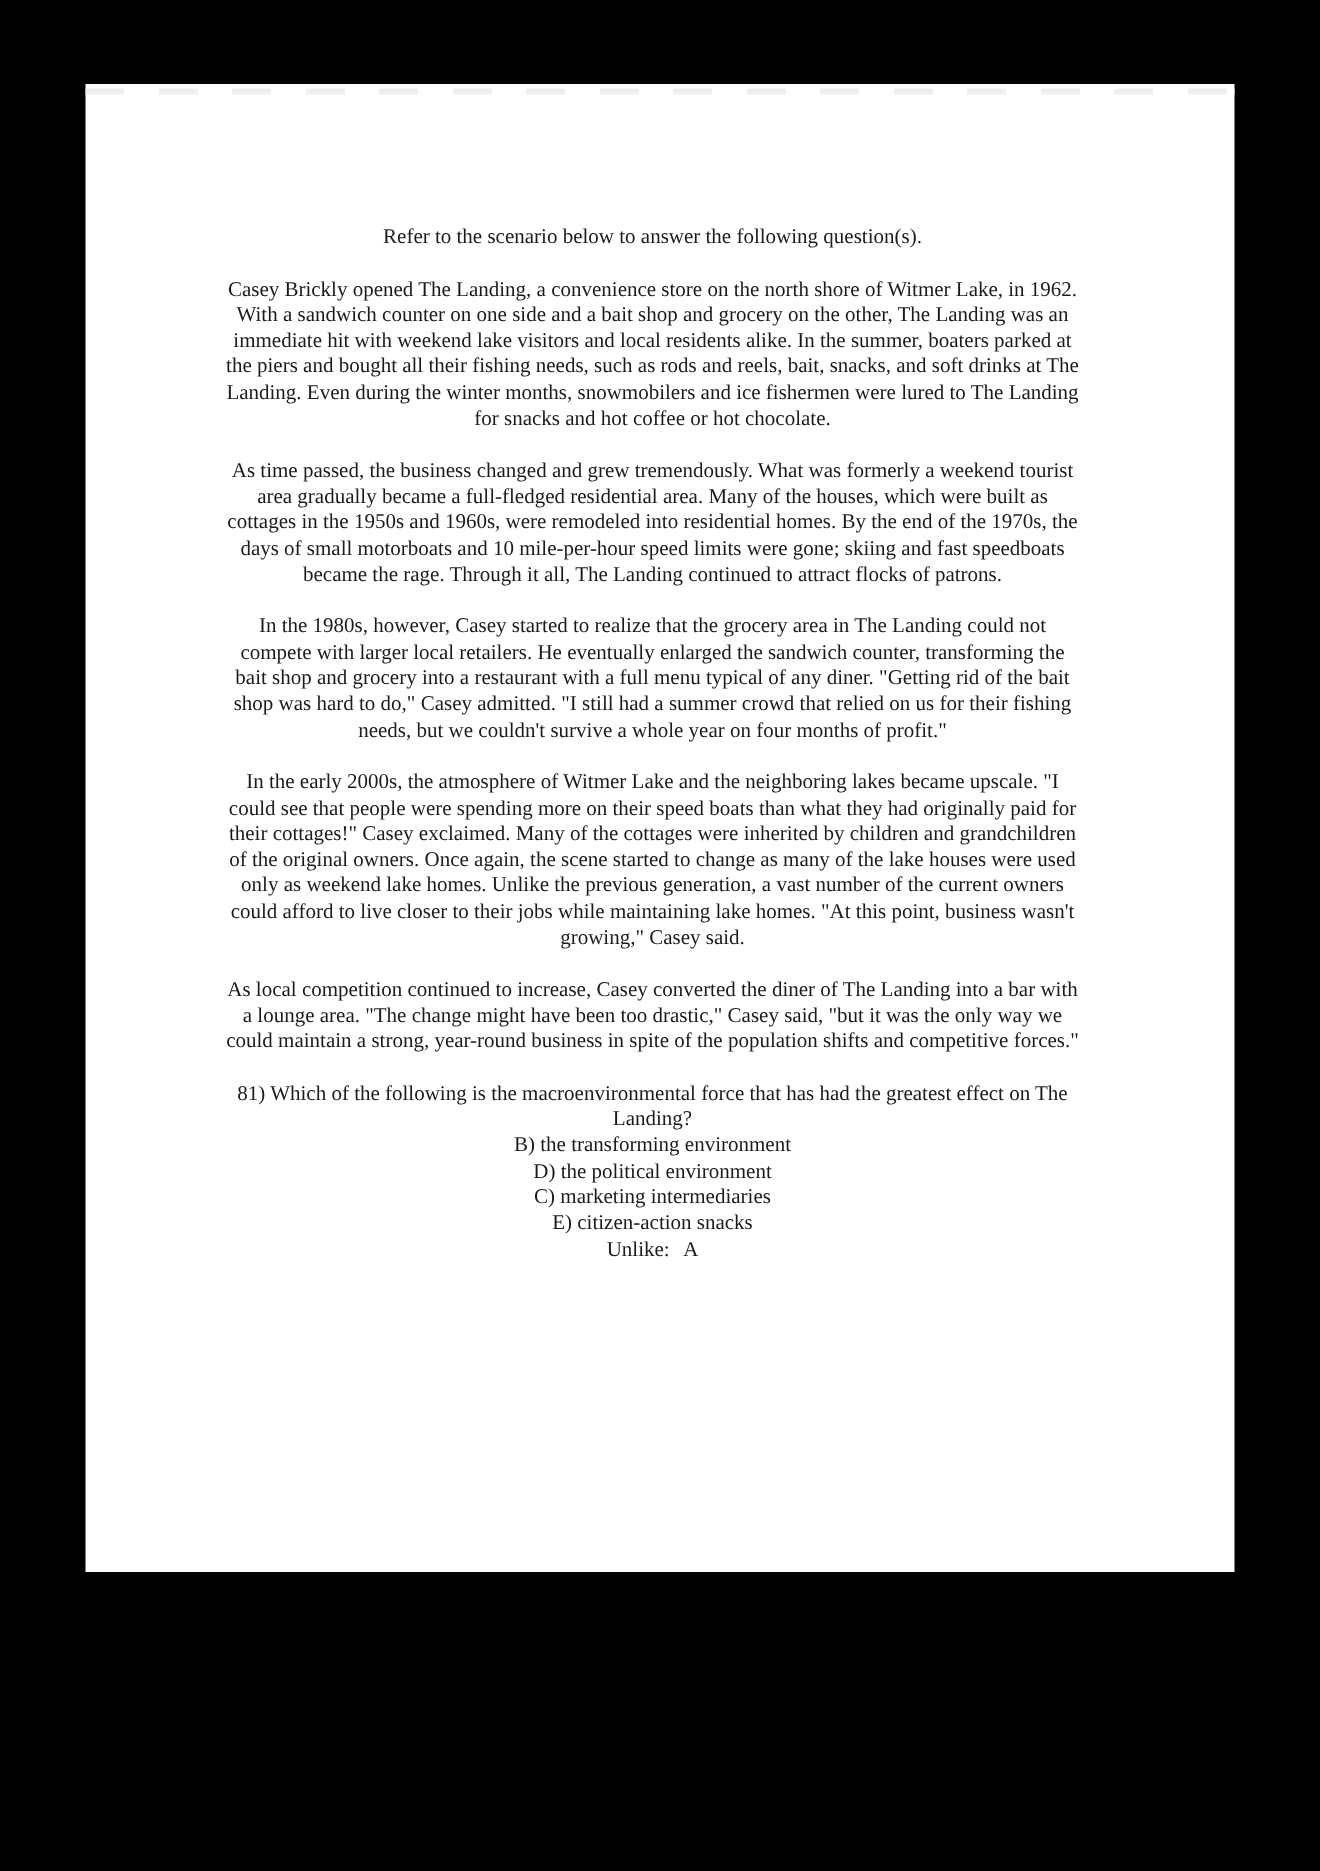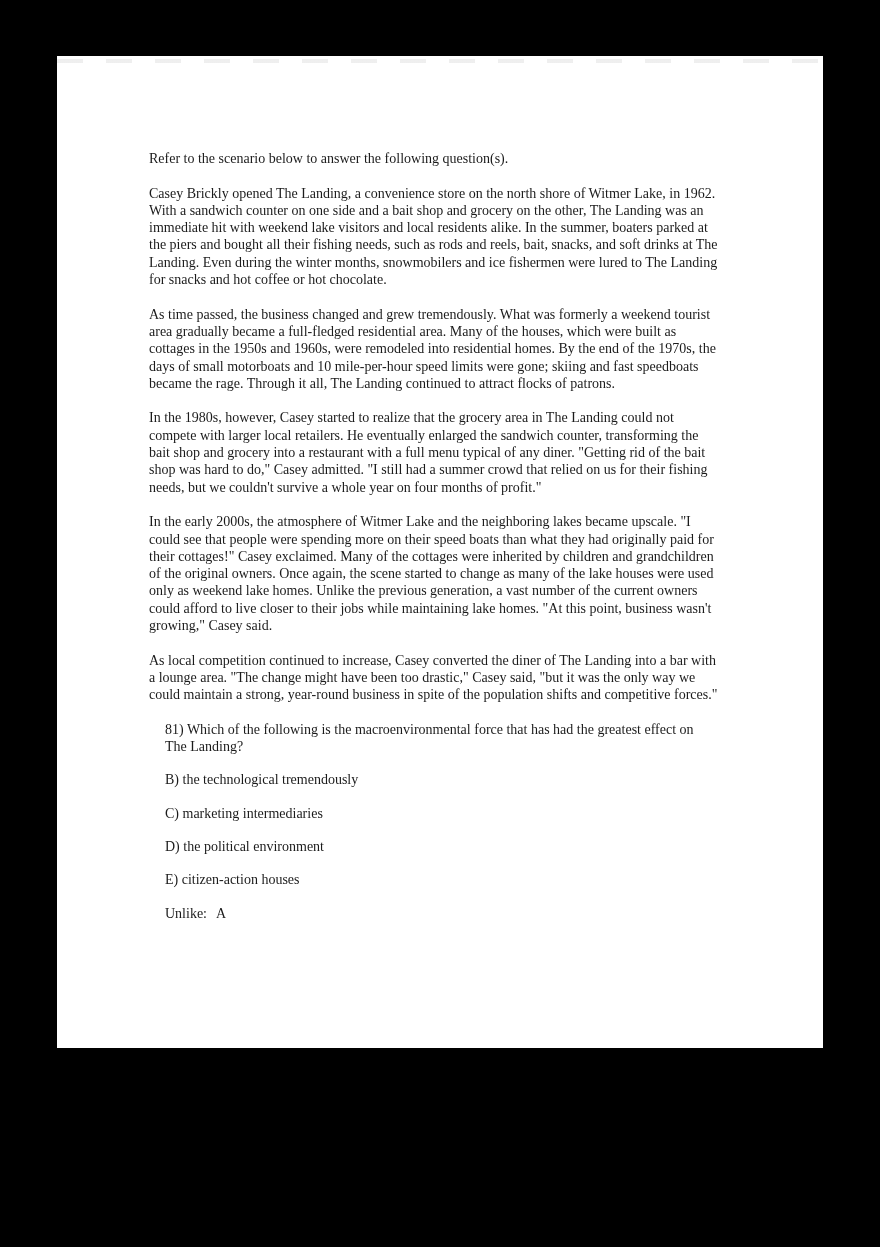--- a/index.html
+++ b/index.html
@@ -36,28 +36,28 @@
     opacity: 0.9;
   }
   .content {
     position: absolute;
     top: 94px;
     left: 92px;
     width: 572px;
     color: #1b1b1b;
     font-size: 14px;
     line-height: 17.3px;
-    text-align: left;
+    text-align: center;
   }
   .content p {
     margin: 0 0 17.3px 0;
     padding: 0;
   }
   .question-block p {
-    margin: 16px;
+    margin: 0;
   }
   .answer-line .answer-value {
     margin-left: 9px;
   }
 </style>
 </head>
 <body>
 
 <div class="page">
   <div class="page-top-edge"></div>
@@ -70,23 +70,23 @@
     <p>As time passed, the business changed and grew tremendously. What was formerly a weekend tourist area gradually became a full-fledged residential area. Many of the houses, which were built as cottages in the 1950s and 1960s, were remodeled into residential homes. By the end of the 1970s, the days of small motorboats and 10 mile-per-hour speed limits were gone; skiing and fast speedboats became the rage. Through it all, The Landing continued to attract flocks of patrons.</p>
 
     <p>In the 1980s, however, Casey started to realize that the grocery area in The Landing could not compete with larger local retailers. He eventually enlarged the sandwich counter, transforming the bait shop and grocery into a restaurant with a full menu typical of any diner. "Getting rid of the bait shop was hard to do," Casey admitted. "I still had a summer crowd that relied on us for their fishing needs, but we couldn't survive a whole year on four months of profit."</p>
 
     <p>In the early 2000s, the atmosphere of Witmer Lake and the neighboring lakes became upscale. "I could see that people were spending more on their speed boats than what they had originally paid for their cottages!" Casey exclaimed. Many of the cottages were inherited by children and grandchildren of the original owners. Once again, the scene started to change as many of the lake houses were used only as weekend lake homes. Unlike the previous generation, a vast number of the current owners could afford to live closer to their jobs while maintaining lake homes. "At this point, business wasn't growing," Casey said.</p>
 
     <p>As local competition continued to increase, Casey converted the diner of The Landing into a bar with a lounge area. "The change might have been too drastic," Casey said, "but it was the only way we could maintain a strong, year-round business in spite of the population shifts and competitive forces."</p>
 
     <div class="question-block">
       <p>81) Which of the following is the macroenvironmental force that has had the greatest effect on The Landing?</p>
-      <p>B) the technological tremendously</p>
+      <p>B) the transforming environment</p>
+      <p>D) the political environment</p>
       <p>C) marketing intermediaries</p>
-      <p>D) the political environment</p>
-      <p>E) citizen-action houses</p>
+      <p>E) citizen-action snacks</p>
       <p class="answer-line">
         <span>Unlike:</span><span class="answer-value">A</span>
       </p>
     </div>
 
   </div>
 </div>
 
 </body></html>

